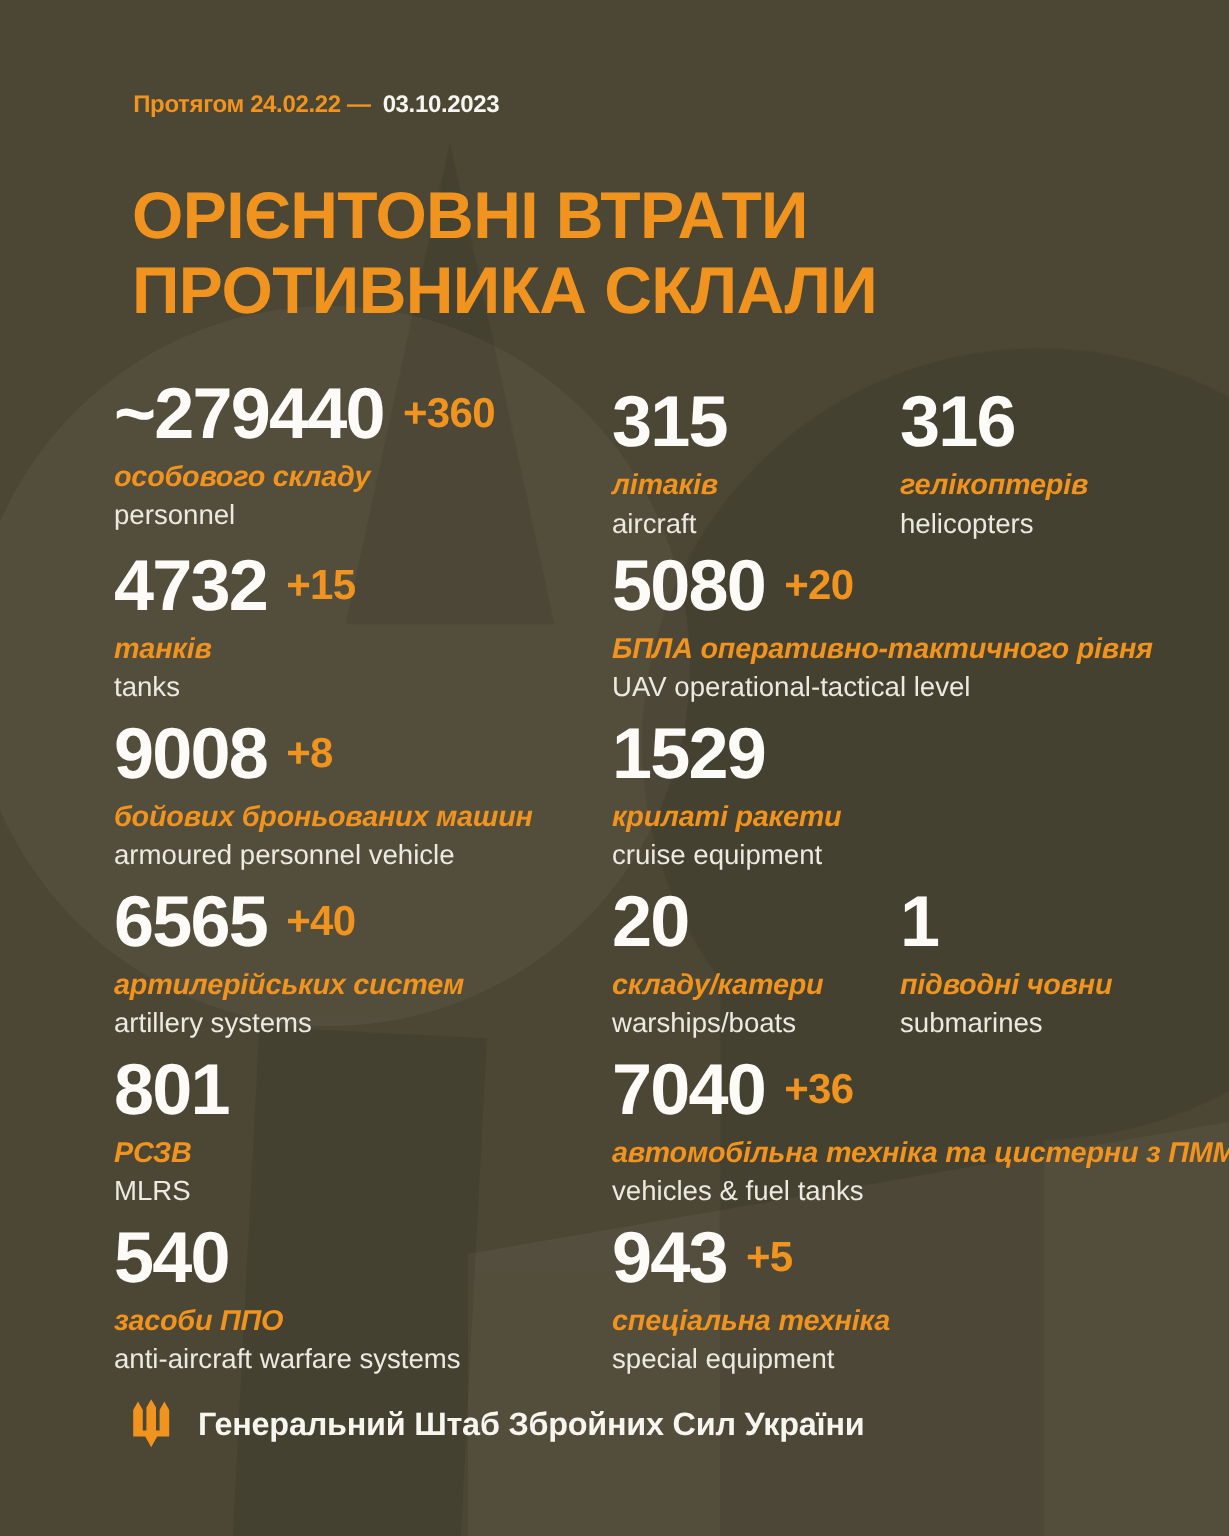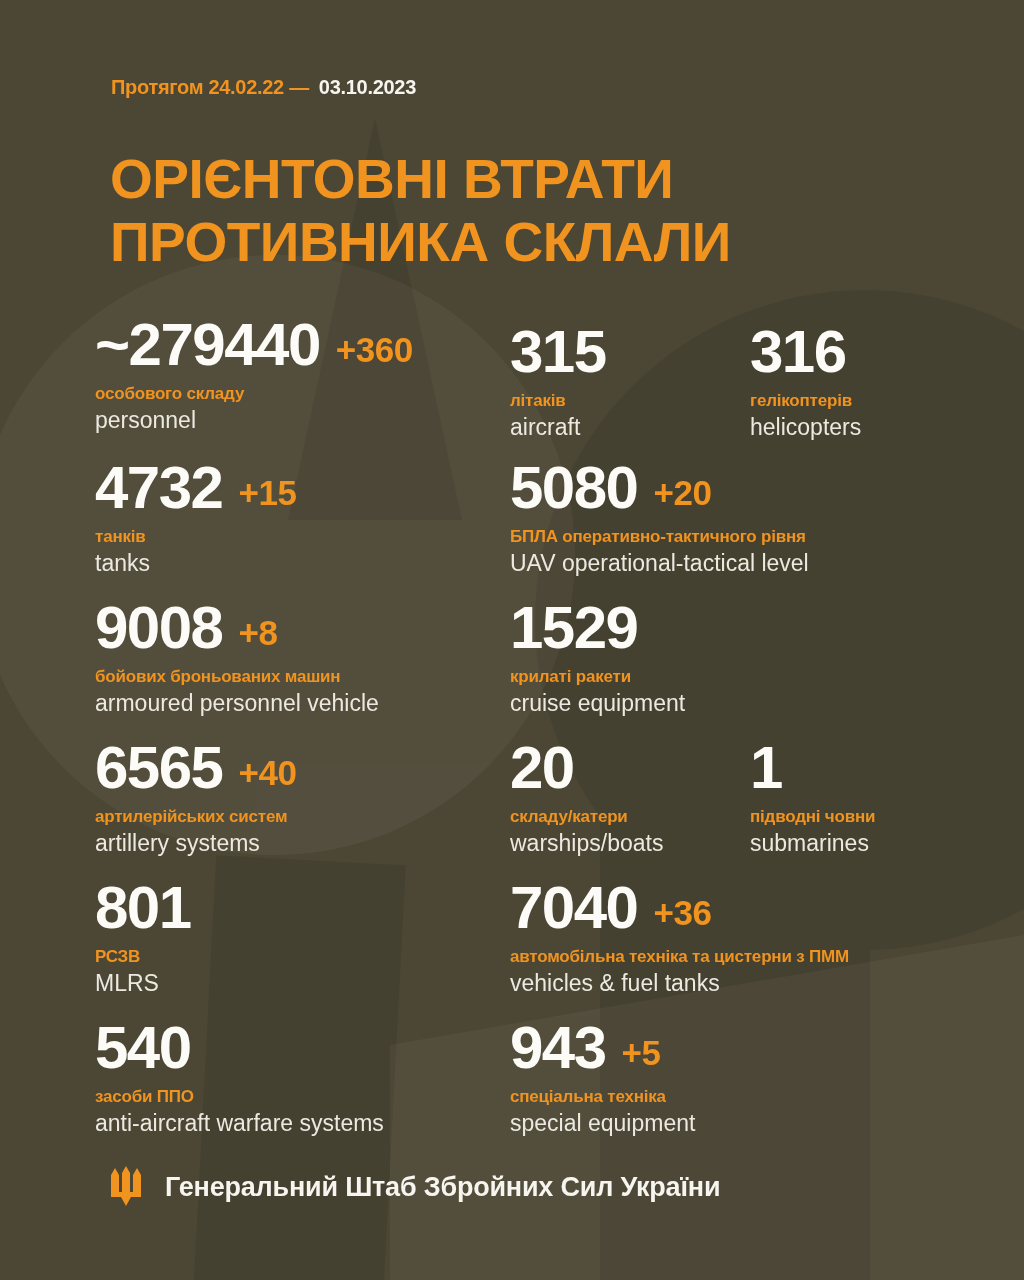--- a/index.html
+++ b/index.html
@@ -18,32 +18,32 @@
   .report-date{color:#F7F5EF;font-weight:700;margin-left:10px;}
 
   .title{
     position:absolute;left:92px;top:148px;
     color:var(--orange,#F0931F);
     font-size:55px;font-weight:700;line-height:1.15;
     letter-spacing:-0.5px;text-transform:uppercase;margin-left:18px;
   }
 
   .stat{position:absolute;white-space:nowrap;}
-  .stat-number-row{display:flex;align-items:center;}
+  .stat-number-row{display:flex;}
   .stat-value{
     color:#FCFBF7;font-size:60px;font-weight:700;letter-spacing:-1.5px;line-height:1;
   }
   .stat-delta{
     color:var(--orange,#F0931F);font-size:35px;font-weight:700;
     margin-left:16px;margin-top:10px;letter-spacing:-0.5px;
   }
   .stat-delta:empty{display:none;}
   .stat-label-ua{
-    color:var(--orange,#F0931F);font-size:17px;font-weight:700;
-    margin-top:9px;line-height:1.2;letter-spacing:-0.2px;
+    color:var(--orange,#F0931F);font-size:24px;font-weight:700;
+    margin-top:9px;line-height:1.2;letter-spacing:-0.2px;font-style:italic;
   }
   .stat-label-en{
     color:#ECE9E1;font-size:23px;font-weight:400;margin-top:2px;line-height:1.25;
   }
 
   .footer{position:absolute;left:109px;top:1165px;display:flex;align-items:center;}
   .footer .trident{width:34px;height:44px;flex:0 0 auto;}
   .footer-org{
     color:#F7F5EF;font-size:27px;font-weight:700;margin-left:22px;letter-spacing:-0.2px;
   }

